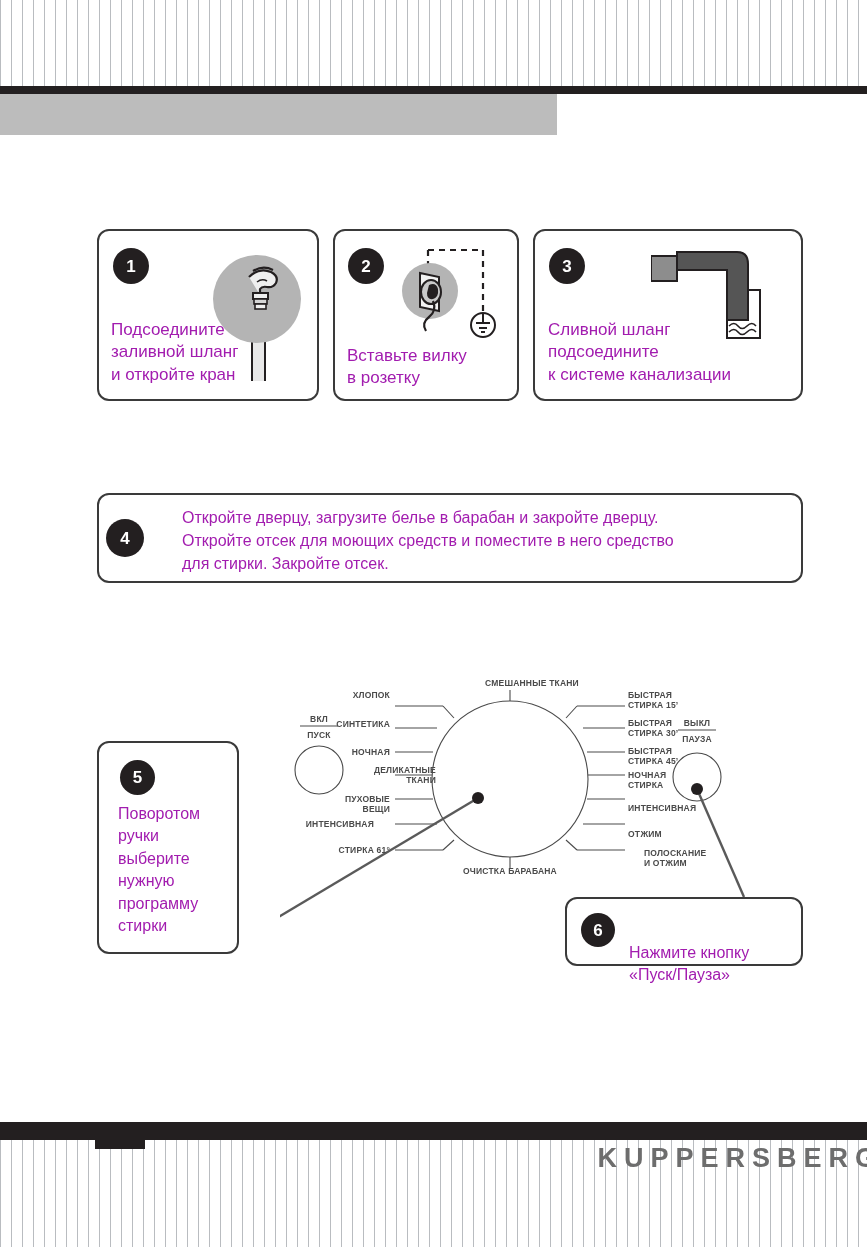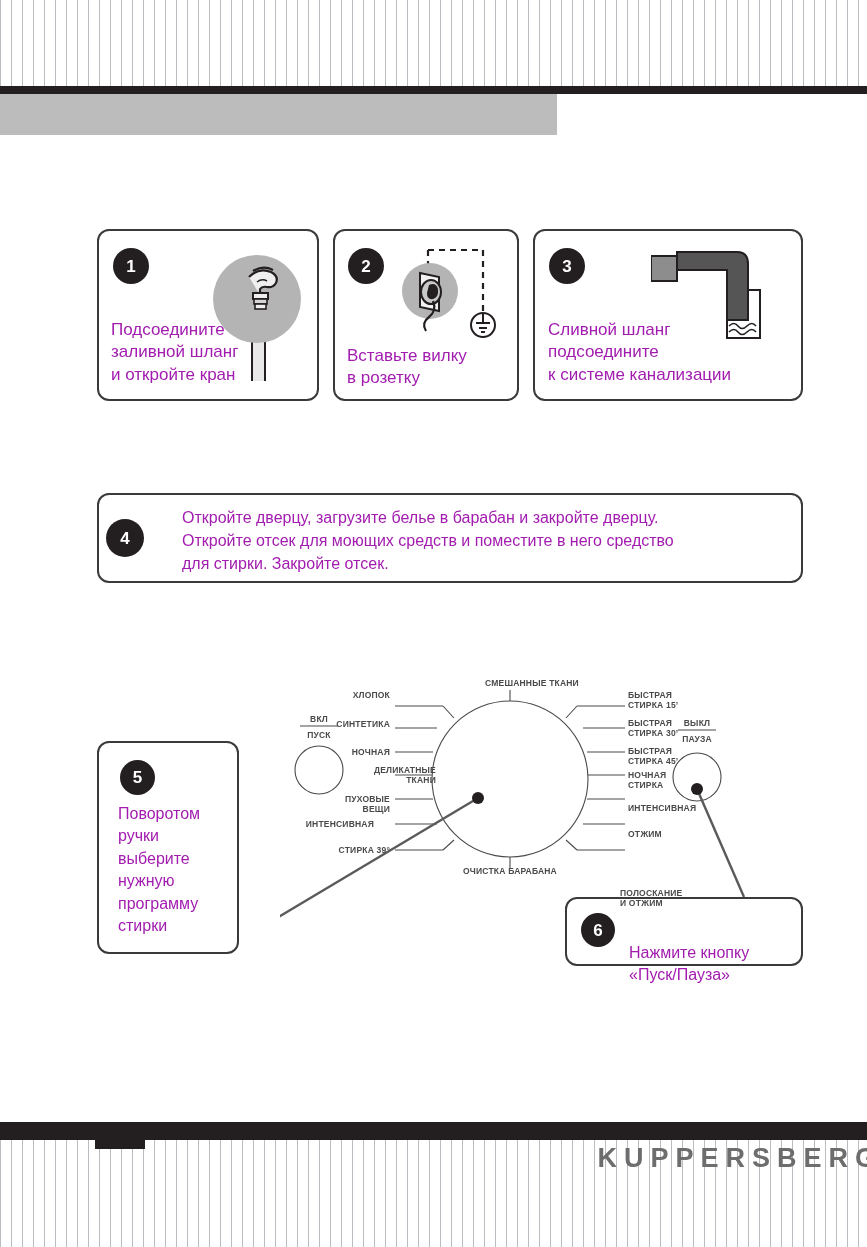--- a/index.html
+++ b/index.html
@@ -224,31 +224,31 @@
 <div class="pnl-label lbl-center" style="left:440px;top:866px;width:140px;">ОЧИСТКА БАРАБАНА</div>
 
 <div class="pnl-label lbl-left" style="left:300px;top:690px;width:90px;text-align:right;">ХЛОПОК</div>
 <div class="pnl-label lbl-left" style="left:300px;top:719px;width:90px;">СИНТЕТИКА</div>
 <div class="pnl-label lbl-left" style="left:300px;top:747px;width:90px;">НОЧНАЯ</div>
 <div class="pnl-label lbl-left" style="left:296px;top:765px;width:94px;margin-left:46px;">ДЕЛИКАТНЫЕ
 ТКАНИ</div>
 <div class="pnl-label lbl-left" style="left:296px;top:794px;width:94px;">ПУХОВЫЕ
 ВЕЩИ</div>
 <div class="pnl-label lbl-left" style="left:272px;top:819px;width:102px;">ИНТЕНСИВНАЯ</div>
-<div class="pnl-label lbl-left" style="left:296px;top:845px;width:94px;">СТИРКА 39°</div>
+<div class="pnl-label lbl-left" style="left:296px;top:845px;width:94px;">СТИРКА 61°</div>
 
 <div class="pnl-label lbl-right" style="left:628px;top:690px;width:92px;">БЫСТРАЯ
 СТИРКА 15’</div>
 <div class="pnl-label lbl-right" style="left:628px;top:718px;width:92px;">БЫСТРАЯ
 СТИРКА 30’</div>
 <div class="pnl-label lbl-right" style="left:628px;top:746px;width:92px;">БЫСТРАЯ
 СТИРКА 45’</div>
 <div class="pnl-label lbl-right" style="left:628px;top:770px;width:92px;">НОЧНАЯ
 СТИРКА</div>
 <div class="pnl-label lbl-right" style="left:628px;top:803px;width:98px;">ИНТЕНСИВНАЯ</div>
 <div class="pnl-label lbl-right" style="left:628px;top:829px;width:92px;">ОТЖИМ</div>
-<div class="pnl-label lbl-right" style="left:620px;top:848px;width:98px;margin-top:40px;">ПОЛОСКАНИЕ
+<div class="pnl-label lbl-right" style="left:644px;top:848px;width:98px;">ПОЛОСКАНИЕ
 И ОТЖИМ</div>
 
 <div class="stripes" id="stripes-bottom"></div>
 <div class="dark-bar" id="bar-bottom"></div>
 <div id="bar-notch"></div>
 <div id="logo">KUPPERSBERG</div>
 
 </body></html>

